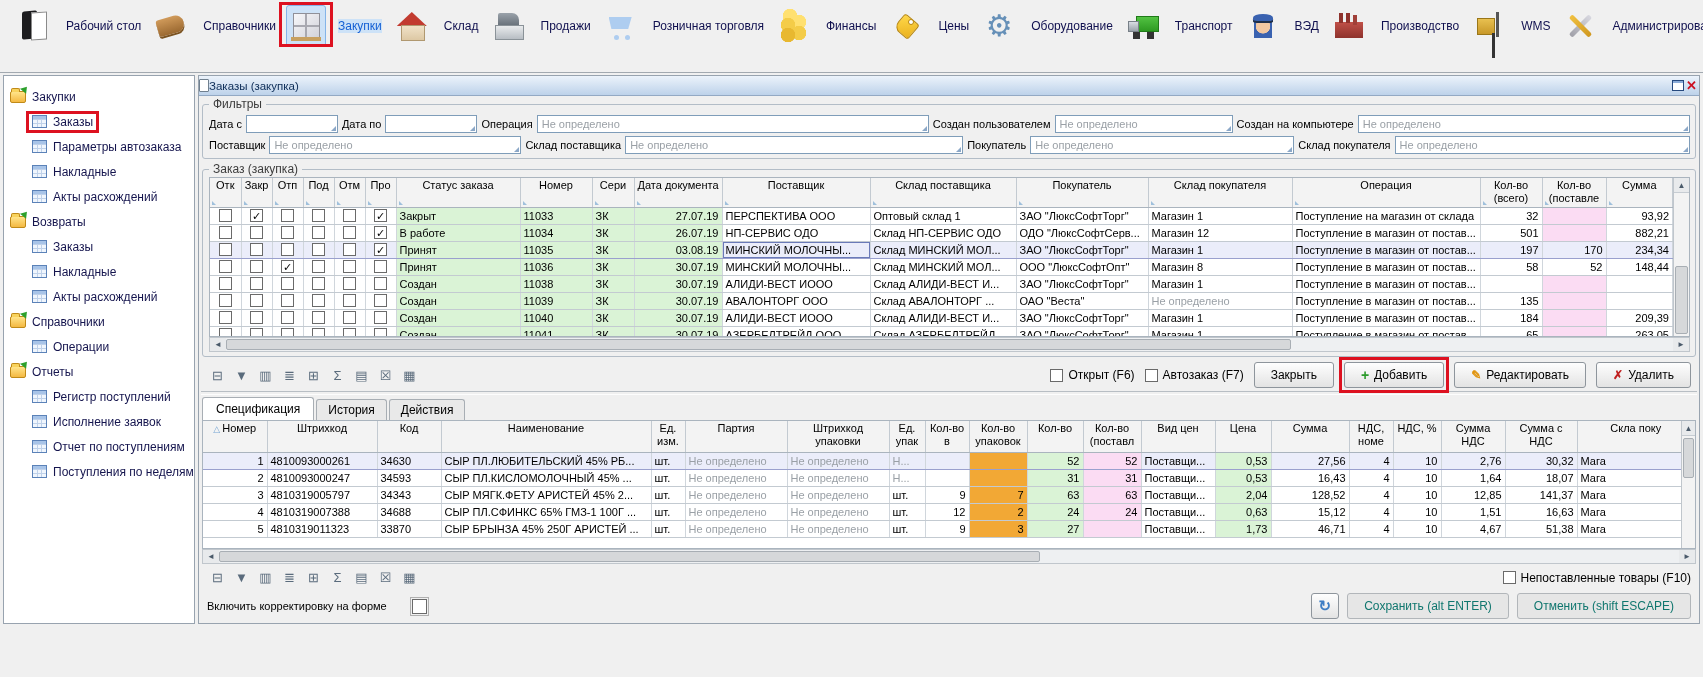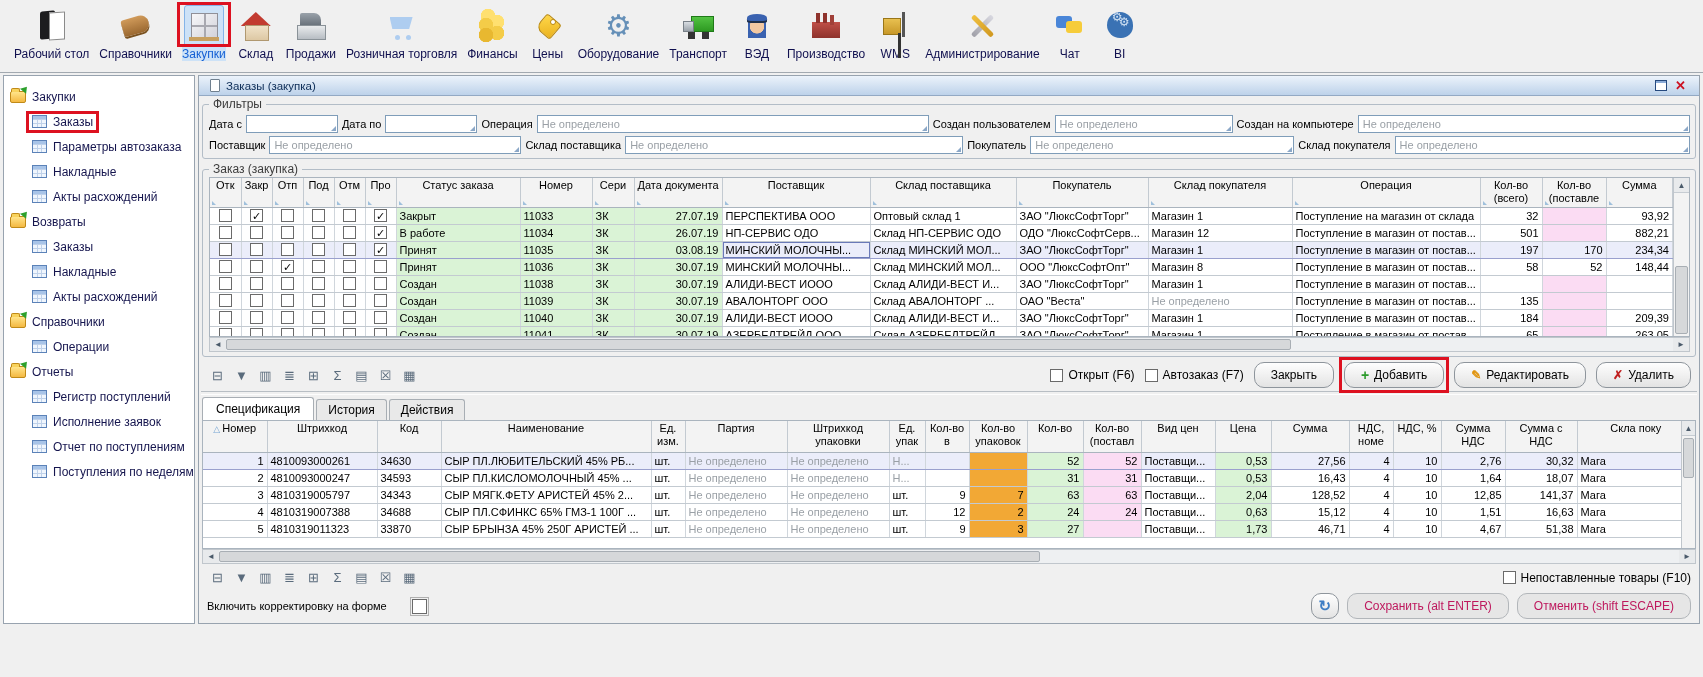--- a/index.html
+++ b/index.html
@@ -2,21 +2,21 @@
 <html><head>
 <meta charset="utf-8">
 <style>
 *{margin:0;padding:0;box-sizing:border-box}
 html,body{width:1703px;height:677px;overflow:hidden}
 body{font-family:"Liberation Sans",sans-serif;font-size:11px;background:#f0f0f0;color:#000}
 .app{width:1703px;height:677px;display:flex;flex-direction:column}
 
 
 .toolbar{height:73px;display:flex;align-items:flex-start;gap:6px;padding:4px 8px 0 12px;background:#f0f0f0;border-bottom:1px solid #a2a9b0;flex:none}
-.tb-item{display:flex;flex-direction:column;align-items:center;gap:0;padding:1px 2px}
+.tb-item{display:flex;flex-direction:row;align-items:center;gap:12px;padding:1px 2px}
 .ticon-wrap{width:40px;height:42px;display:flex;align-items:center;justify-content:center;position:relative;border:1px solid transparent;border-radius:3px}
 .tb-item.selected .ticon-wrap{background:#cde2f7;border-color:#84b4e8}
 .tb-label{font-size:12px;color:#10104f;white-space:nowrap}
 .tb-item.selected .tb-label{background:#cde2f7;color:#1560d4}
 .ticon{width:36px;height:36px;position:relative;display:inline-block}
 .ti-desktop::before{content:"";position:absolute;left:6px;top:3px;width:15px;height:28px;background:#1d1d1f;border-radius:2px;transform:skewY(-6deg)}
 .ti-desktop::after{content:"";position:absolute;left:15px;top:4px;width:14px;height:26px;background:#fff;border:1px solid #8a8a8a;transform:skewY(-4deg)}
 .ti-directories::before{content:"";position:absolute;left:4px;top:9px;width:27px;height:17px;background:linear-gradient(#d09a5a,#9a6830);border-radius:3px 8px 8px 3px;transform:rotate(-16deg);box-shadow:0 2px 0 #7a5220}
 .ti-purchases::before{content:"";position:absolute;left:5px;top:5px;width:25px;height:24px;background:linear-gradient(to right,transparent 46%,#a8a8b0 46%,#a8a8b0 54%,transparent 54%),linear-gradient(to bottom,transparent 46%,#a8a8b0 46%,#a8a8b0 54%,transparent 54%),linear-gradient(135deg,#f7f7f9,#d2d2da);border:1px solid #909098}
 .ti-purchases::after{content:"";position:absolute;left:3px;bottom:3px;width:30px;height:4px;background:#c8a060}
@@ -61,21 +61,21 @@
 .tree-child{padding-left:22px}
 .tree-inner{display:inline-flex;align-items:center;gap:6px}
 .folder-icon{width:16px;height:12px;background:linear-gradient(#ffe48a,#f4b942);border:1px solid #c08a18;border-radius:2px;position:relative;flex:none}
 .folder-icon::before{content:"";position:absolute;left:0;top:-4px;width:7px;height:3px;background:#f8d35e;border:1px solid #c08a18;border-bottom:none;border-radius:2px 2px 0 0}
 .folder-icon::after{content:"";position:absolute;right:-4px;top:-6px;border-left:4px solid transparent;border-right:4px solid transparent;border-bottom:6px solid #2ca02c;transform:rotate(40deg)}
 .grid-icon{width:15px;height:13px;border:1px solid #5b82b8;background:linear-gradient(#a8c4e8 0 3px,transparent 3px),repeating-linear-gradient(to right,transparent 0 3.6px,#c0d2ea 3.6px 4.6px),repeating-linear-gradient(to bottom,transparent 0 3.2px,#c0d2ea 3.2px 4.2px),#f0f6fd;flex:none}
 
 .main-panel{flex:1;min-width:0;border:1px solid #98a3af;background:#f0f0f0;display:flex;flex-direction:column}
 
 
-.titlebar{height:20px;flex:none;background:linear-gradient(#ecf3fb,#bdd2ea);border-bottom:1px solid #93a9c4;display:flex;align-items:center;gap:6px;padding:0 11px}
+.titlebar{height:20px;flex:none;background:linear-gradient(#ecf3fb,#bdd2ea);border-bottom:1px solid #93a9c4;display:flex;align-items:center;padding:0 0}
 .doc-icon{width:10px;height:13px;background:#fff;border:1px solid #70808f;border-radius:1px;flex:none}
 .title-text{color:#0c2c56;font-size:11.5px}
 .tb-spacer{flex:1}
 .win-restore{width:12px;height:11px;border:1px solid #26497e;background:#fff;box-shadow:inset 0 2px 0 #8cacd8;flex:none}
 .close-x{color:#cc1122;font-weight:bold;font-size:13px;line-height:1;padding:0 2px}
 
 
 fieldset{border:1px solid #b3bdc7;border-radius:3px;margin:1px 3px 2px 3px;padding:1px 5px 4px 6px;min-width:0}
 legend{padding:0 4px;color:#3c3c3c;font-size:12px}
 .frow{display:flex;align-items:center;gap:4px;margin-top:3px}
@@ -115,26 +115,26 @@
 .hs-btn{width:16px;display:flex;align-items:center;justify-content:center;font-size:8px;color:#4a5a6a;background:#e8eaec}
 .hthumb{background:#d6d8da;border:1px solid #a8aeb4;border-radius:2px;margin:1px 0}
 .hs-track{flex:1}
 
 
 .actions-row{display:flex;align-items:center;gap:8px;height:32px;padding:2px 8px;flex:none}
 .mini-tb{display:flex;gap:3px;align-items:center}
 .mini-btn{width:21px;height:20px;display:flex;align-items:center;justify-content:center;color:#5a6b7c;font-size:13px;border:1px solid transparent;border-radius:2px}
 .actions-right{margin-left:auto;display:flex;align-items:center;gap:10px}
 .cb-label{display:flex;align-items:center;gap:5px;font-size:12px;white-space:nowrap}
-.btn{height:26px;padding:0 16px;background:linear-gradient(#fefefe,#e3e3e3);border:1px solid #8e959c;border-radius:10px;font:12px "Liberation Sans",sans-serif;display:inline-flex;align-items:center;gap:5px;white-space:nowrap}
+.btn{height:26px;padding:0 16px;background:linear-gradient(#fefefe,#e3e3e3);border:1px solid #8e959c;border-radius:3px;font:12px "Liberation Sans",sans-serif;display:inline-flex;align-items:center;gap:5px;white-space:nowrap}
 .btn .bi{font-weight:bold}
 .bi.plus{color:#2a9a2a;font-size:14px}
 .bi.pencil{color:#e0940f}
 .bi.cross{color:#c02020}
-.btn.disabled{color:#be185d;background:#e6e6e6;border-color:#b2b6ba}
+.btn.disabled{color:#0f766e;background:#e6e6e6;border-color:#b2b6ba}
 .btn-sq{padding:0 7px}
 .refresh-glyph{color:#3f7ec4;font-size:15px;font-weight:bold}
 .divider{height:4px;border-top:1px solid #b8bec4;border-bottom:1px solid #fdfdfd;margin:0 2px;flex:none}
 
 
 .tabs{display:flex;align-items:flex-end;gap:2px;height:24px;margin:1px 3px 0 3px;flex:none}
 .tab{padding:3px 11px;background:#e9e9e9;border:1px solid #a8aeb4;border-bottom:none;border-radius:3px 3px 0 0;font-size:12px}
 .tab.active{background:#fff;padding:4px 13px;position:relative;z-index:2}
 .spec-wrap{flex:1;margin:0 3px;border:1px solid #aab4be;background:#fff;position:relative;overflow:hidden;min-height:0}
 .spec-viewport{height:100%;overflow:hidden;}

